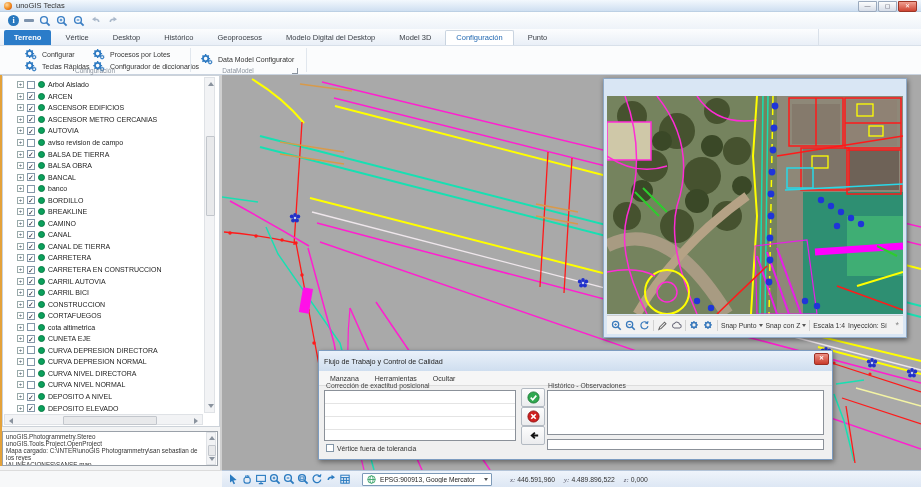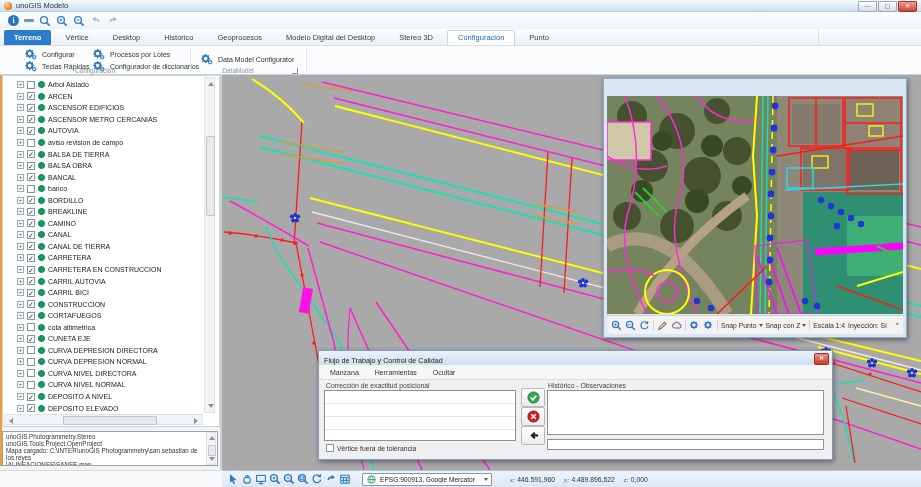--- a/index.html
+++ b/index.html
@@ -95,21 +95,21 @@
   #stoolbar .ic{color:#3a7abc;width:11px;height:11px;}
   .tsep{width:1px;height:11px;background:#d2d2d2;}
   .caret{width:0;height:0;border-left:2.5px solid transparent;border-right:2.5px solid transparent;
     border-top:3px solid #555;margin-left:2px;display:inline-block;vertical-align:middle;}
   .star{margin-left:auto;color:#888;font-size:9px;line-height:9px;}
   .star::after{content:"*";}
 
   
   #qcdlg{left:96px;top:275px;width:515px;height:110px;background:#f0f0f0;
     border:1px solid #7d9cc0;box-shadow:1px 2px 5px rgba(0,0,0,.4);box-sizing:border-box;}
-  #qcdlg-tb{height:14px;background:linear-gradient(#eaf1fa,#cfdeef);display:flex;align-items:flex-end;
+  #qcdlg-tb{height:20px;background:linear-gradient(#eaf1fa,#cfdeef);display:flex;align-items:center;
     padding-left:5px;font-size:7.2px;color:#222;}
   #qcdlg-close{position:absolute;top:2px;right:3px;width:13px;height:10px;border:1px solid #9c2f24;border-radius:2px;
     background:linear-gradient(#ec9184,#c93a2b);color:#fff;font:700 6px/9px "Liberation Sans",sans-serif;text-align:center;}
   #qcdlg-close::after{content:"✕";}
   #qcdlg-menu{height:14px;background:#f6f6f6;border-bottom:1px solid #ddd;display:flex;align-items:center;
     gap:2px;padding-left:4px;}
   .mitem{font-size:7px;color:#333;padding:0 7px;}
   .dlabel{position:absolute;font-size:6.8px;color:#444;white-space:nowrap;}
   .listbox{position:absolute;background:#fff;border:1px solid #8b9199;box-sizing:border-box;}
   #lb1{background:repeating-linear-gradient(#fff 0 12px,#e4e4e4 12px 13px);}
@@ -183,21 +183,21 @@
         <circle cx="1.9" cy="2.6" r="2" fill="#2030cc"></circle>
       <circle cx="-1.9" cy="2.6" r="2" fill="#2030cc"></circle>
         <circle cx="0" cy="-3.1" r="1.8" fill="#2030cc"></circle>
       <rect x="-1.1" y="-1.1" width="2.2" height="2.2" fill="#c7d0f2"></rect>
     </g>
   </defs>
 </svg>
 
 <div id="titlebar" class="abs">
   <span id="appicon"></span>
-  <span id="apptitle">unoGIS Modelo</span>
+  <span id="apptitle">unoGIS Teclas</span>
   <span class="winbtns">
     <span class="wbtn">—</span>
     <span class="wbtn">▢</span>
     <span class="wbtn close">✕</span>
   </span>
 </div>
 
 <div id="qat" class="abs">
   <span class="infoicon"></span>
   <span class="dash"></span>
@@ -221,21 +221,21 @@
 </div>
 
 <div id="tabstrip" class="abs">
 
 <div class="tab file-tab">Terreno</div>
     <div class="tab">Vértice</div>
     <div class="tab">Desktop</div>
     <div class="tab">Histórico</div>
     <div class="tab">Geoprocesos</div>
     <div class="tab">Modelo Digital del Desktop</div>
-    <div class="tab">Stereo 3D</div>
+    <div class="tab">Model 3D</div>
     <div class="tab active">Configuración</div>
     <div class="tab">Punto</div>
   </div>
 <div id="ribbonedge" class="abs"></div>
 
 <div id="ribbon" class="abs">
   <div class="rbtn" style="left:24px;top:2px">
     <svg class="gearwrap" viewBox="0 0 16 14">
         <use href="#gear"></use>
         <use href="#gear" transform="translate(7.5,6.5) scale(0.55)"></use>

